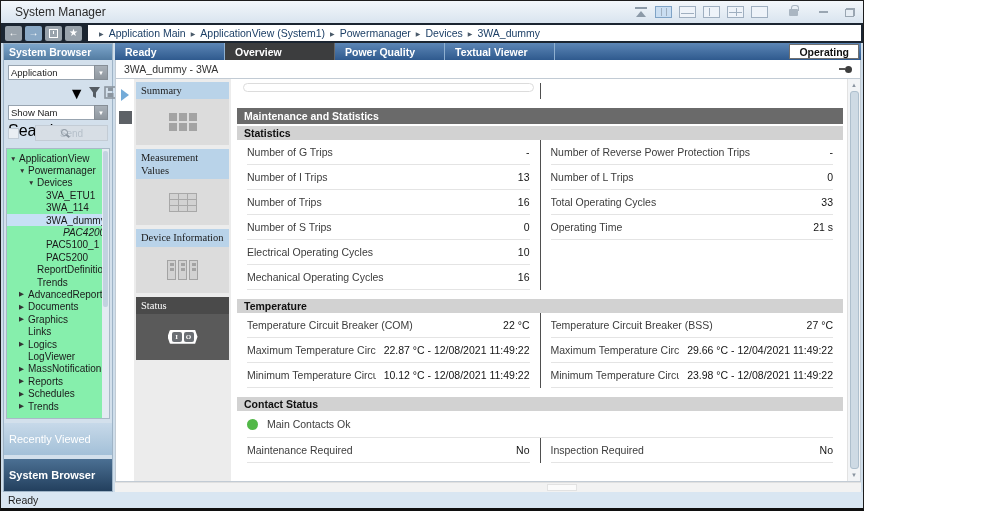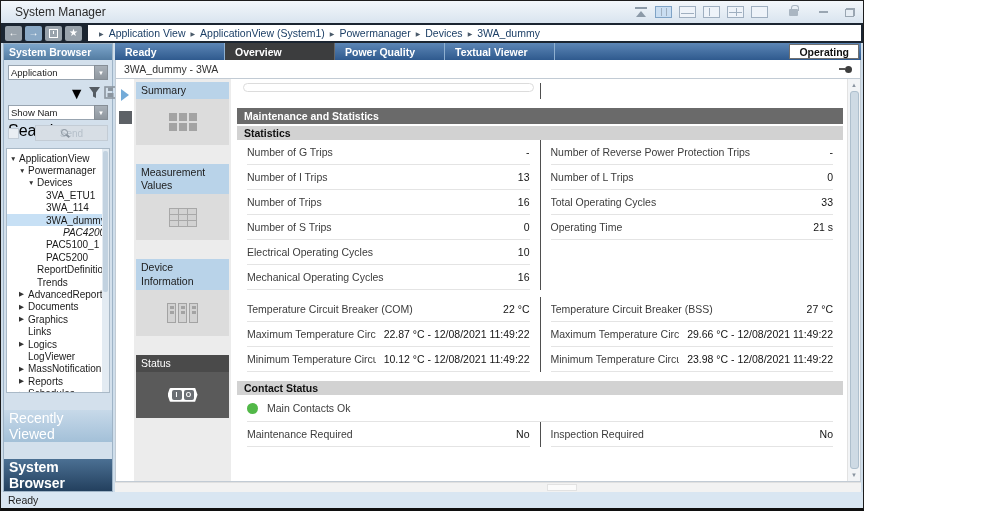--- a/index.html
+++ b/index.html
@@ -59,29 +59,29 @@
   .srch-row { display:flex; align-items:center; gap:3px; }
   .srch { display:flex; height:15px; flex:1; }
   .mag { width:7px; height:7px; border:1.5px solid #8b959f; border-radius:50%; position:relative; margin:2px 1px 0 0; flex:0 0 7px; }
   .mag:after { content:""; position:absolute; right:-3px; bottom:-2px; width:4px; height:1.5px; background:#8b959f; transform:rotate(40deg); }
   .funnel { width:13px; height:13px; flex:0 0 13px; }
   .disk { width:13px; height:13px; flex:0 0 13px; }
   .chk-row { display:flex; align-items:center; gap:16px; }
   .chk { width:11px; height:11px; background:#e9eef3; border:1px solid #c2ccd6; }
   .send-btn { flex:1; height:16px; background:#d7dee5; border:1px solid #c3ccd5; color:#b6c0ca;
               font-size:10px; display:flex; align-items:center; justify-content:center; }
-  .sb-tree { flex:1; background:#ffffff; border:1px solid #a9b9c7; margin:3px 2px 0 2px;
+  .sb-tree { flex:1; background:#86efac; border:1px solid #a9b9c7; margin:3px 2px 0 2px;
              overflow:hidden; position:relative; padding-top:3px; }
   .titem { height:12.4px; display:flex; align-items:center; font-size:10px; color:#1a1a1a; white-space:nowrap; }
   .titem .arr { font-size:6.5px; color:#333; width:9px; flex:0 0 9px; text-align:left; }
   .titem.sel { background:#c7e0f5; }
   .tree-scroll { position:absolute; top:0; right:0; width:7px; bottom:0; background:#e3ebf2; }
   .tree-thumb { position:absolute; top:2px; right:1px; width:5px; height:58%; background:#c2d2e0; border-radius:2px; }
   .sb-bar { height:15px; flex:0 0 15px; display:flex; align-items:center; padding:16px 5px;
-            font-size:14px; color:#fff; margin-top:17px; }
+            font-size:11px; color:#fff; margin-top:4px; }
   .sb-bar.recent { background:linear-gradient(#c7d9e9,#a3c0d8); }
   .sb-bar.sysb { height:17px; flex:0 0 17px; background:linear-gradient(#4b7093,#23405e); font-weight:bold; }
 
   
   .main { flex:1; display:flex; flex-direction:column; min-width:0; }
   .tabbar { height:17px; flex:0 0 17px; background:linear-gradient(#5c86b6,#2f5a8e); display:flex; align-items:stretch; }
   .tab { min-width:110px; padding:0 10px; display:flex; align-items:center; color:#fff; font-weight:bold;
          font-size:10.5px; border-right:1px solid #8fb0d0; }
   .tab.active { background:#3c3d3e; border-right-color:#666; }
   .operating-btn { margin-left:auto; align-self:center; height:15px; background:#fff; border:1px solid #6f6f6f;
@@ -92,21 +92,21 @@
   .pin { margin-left:auto; display:flex; align-items:center; }
   .pin .line { width:6px; height:1.5px; background:#555; }
   .pin .dot { width:7px; height:7px; border-radius:50%; background:#3d3d3d; }
 
   .content { flex:1; display:flex; background:#fff; border:1px solid #c2cbd4; border-top:none; min-height:0; }
   .minicol { width:18px; flex:0 0 18px; display:flex; flex-direction:column; align-items:center; padding-top:10px; gap:10px; }
   .play-tri { width:0; height:0; border-top:6px solid transparent; border-bottom:6px solid transparent;
               border-left:8px solid #74abd8; }
   .gray-sq { width:13px; height:13px; background:#5d6166; }
 
-  .subnav { width:97px; flex:0 0 97px; background:#ececec; padding:3px 2px; display:flex; flex-direction:column; gap:19px; }
+  .subnav { width:97px; flex:0 0 97px; background:#ececec; padding:3px 2px; display:flex; flex-direction:column; gap:4px;font-family:Liberation Serif, serif; }
   .nav-item .hdr { background:#b9d3e9; font-size:10.5px; color:#1b1b1b; padding:2px 5px; line-height:1.25; }
   .nav-item .iconarea { background:#dcdcdc; height:46px; display:flex; align-items:center; justify-content:center; }
   .nav-item.selected .hdr { background:#4a4a4a; color:#fff; }
   .nav-item.selected .iconarea { background:#5a5a5a; }
 
   .g23 { display:grid; grid-template-columns:repeat(3,8px); grid-auto-rows:8px; gap:2px; }
   .g23 i { background:#a3a3a3; }
   .g33 { display:grid; grid-template-columns:repeat(3,8px); grid-auto-rows:5px; gap:1px; background:#a8a8a8; padding:1px; }
   .g33 i { background:#d2d2d2; }
   .io-pill { background:#fff; border-radius:3px; padding:2px 4px; display:flex; gap:2px; align-items:center;
@@ -180,21 +180,21 @@
 
   <div class="navbar">
     <div class="nav-btn">←</div>
     <div class="nav-btn fwd">→</div>
     <div class="nav-btn">
         <span class="clock"></span>
       </div>
     <div class="nav-btn">★</div>
     <div class="crumbbar" id="crumbs">
         <div class="crumb-sep" style="display: inline-block;">▶</div>
-        <div class="crumb-item">Application View</div>
+        <div class="crumb-item">Application Main</div>
         <div class="crumb-sep" style="display: inline-block;">▶</div>
         <div class="crumb-item">ApplicationView (System1)</div>
         <div class="crumb-sep" style="display: inline-block;">▶</div>
         <div class="crumb-item">Powermanager</div>
         <div class="crumb-sep" style="display: inline-block;">▶</div>
         <div class="crumb-item">Devices</div>
         <div class="crumb-sep" style="display: inline-block;">▶</div>
         <div class="crumb-item">3WA_dummy</div>
       </div>
   </div>
@@ -464,20 +464,21 @@
                   <div class="lb">Total Operating Cycles</div>
                   <div class="vl2">33</div>
                 </div>
                 <div class="vrow">
                   <div class="lb">Operating Time</div>
                   <div class="vl2">21 s</div>
                 </div>
               </div>
             </div>
             <div class="secgap"></div>
+            <div class="subhdr">Temperature</div>
             <div class="colwrap">
               <div class="half">
                 <div class="vrow">
                   <div class="lb">Temperature Circuit Breaker (COM)</div>
                   <div class="vl2">22 °C</div>
                 </div>
                 <div class="vrow">
                   <div class="lb">Maximum Temperature Circuit Breaker (COM)</div>
                   <div class="vl2">22.87 °C - 12/08/2021 11:49:22</div>
                 </div>
@@ -487,21 +488,21 @@
                 </div>
               </div>
               <div class="vdiv"></div>
               <div class="half">
                 <div class="vrow">
                   <div class="lb">Temperature Circuit Breaker (BSS)</div>
                   <div class="vl2">27 °C</div>
                 </div>
                 <div class="vrow">
                   <div class="lb">Maximum Temperature Circuit Breaker (BSS)</div>
-                  <div class="vl2">29.66 °C - 12/08/2021 11:49:22</div>
+                  <div class="vl2">29.66 °C - 12/04/2021 11:49:22</div>
                 </div>
                 <div class="vrow">
                   <div class="lb">Minimum Temperature Circuit Breaker (BSS)</div>
                   <div class="vl2">23.98 °C - 12/08/2021 11:49:22</div>
                 </div>
               </div>
             </div>
             <div class="secgap"></div>
             <div class="subhdr">Contact Status</div>
             <div class="statusrow">

